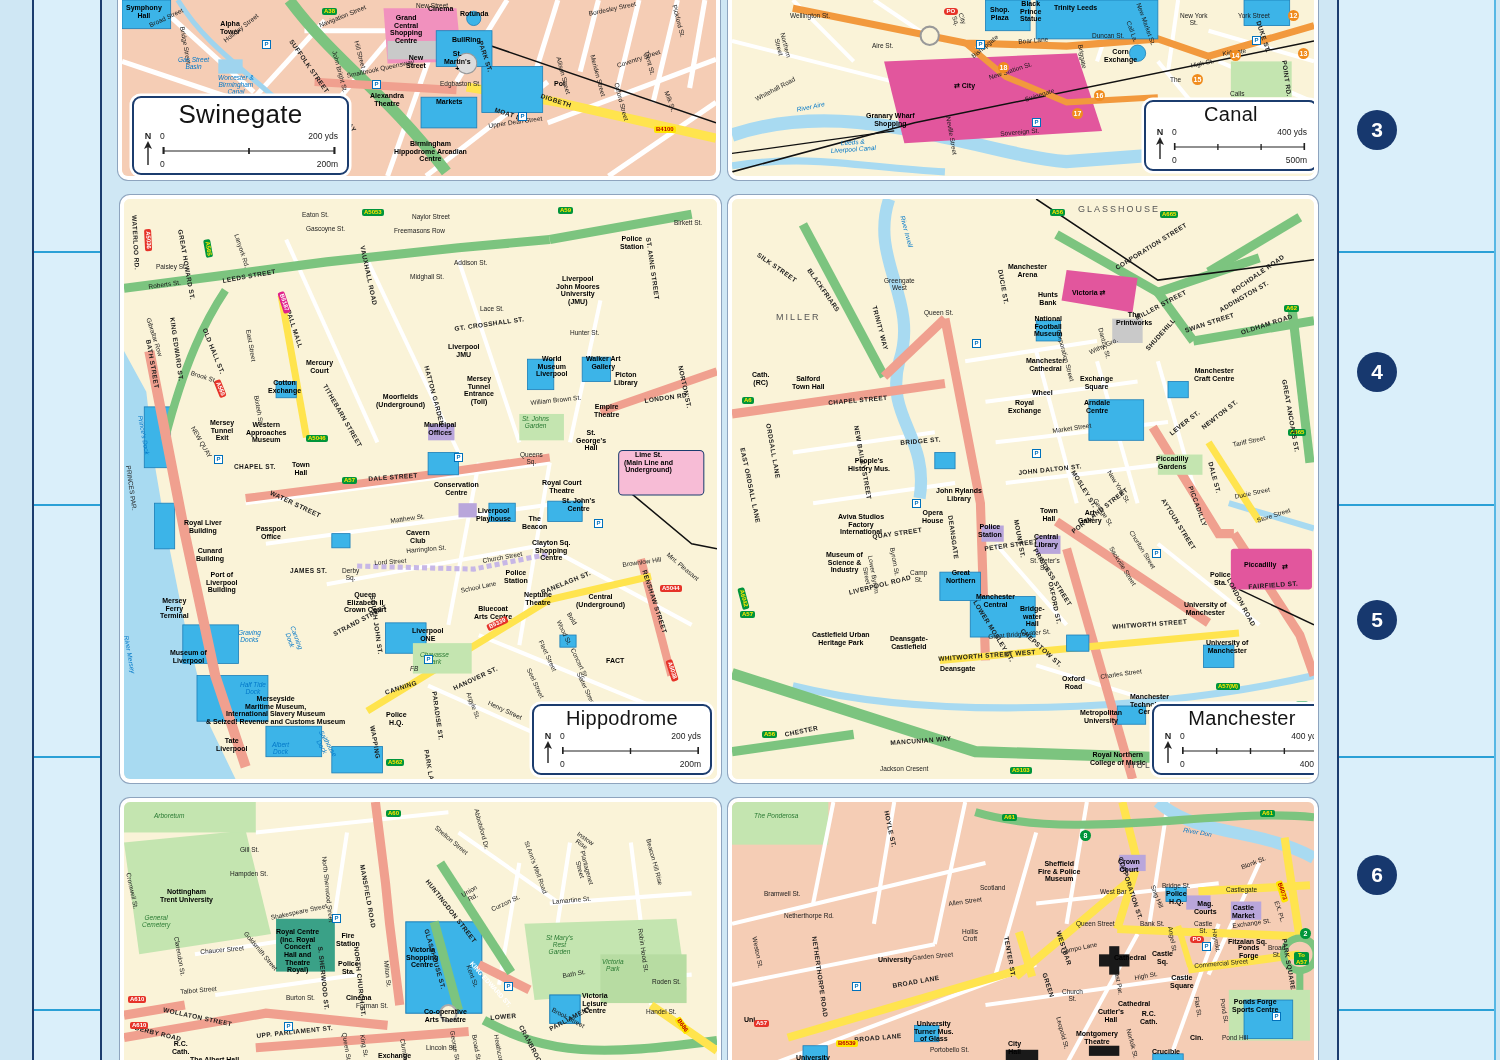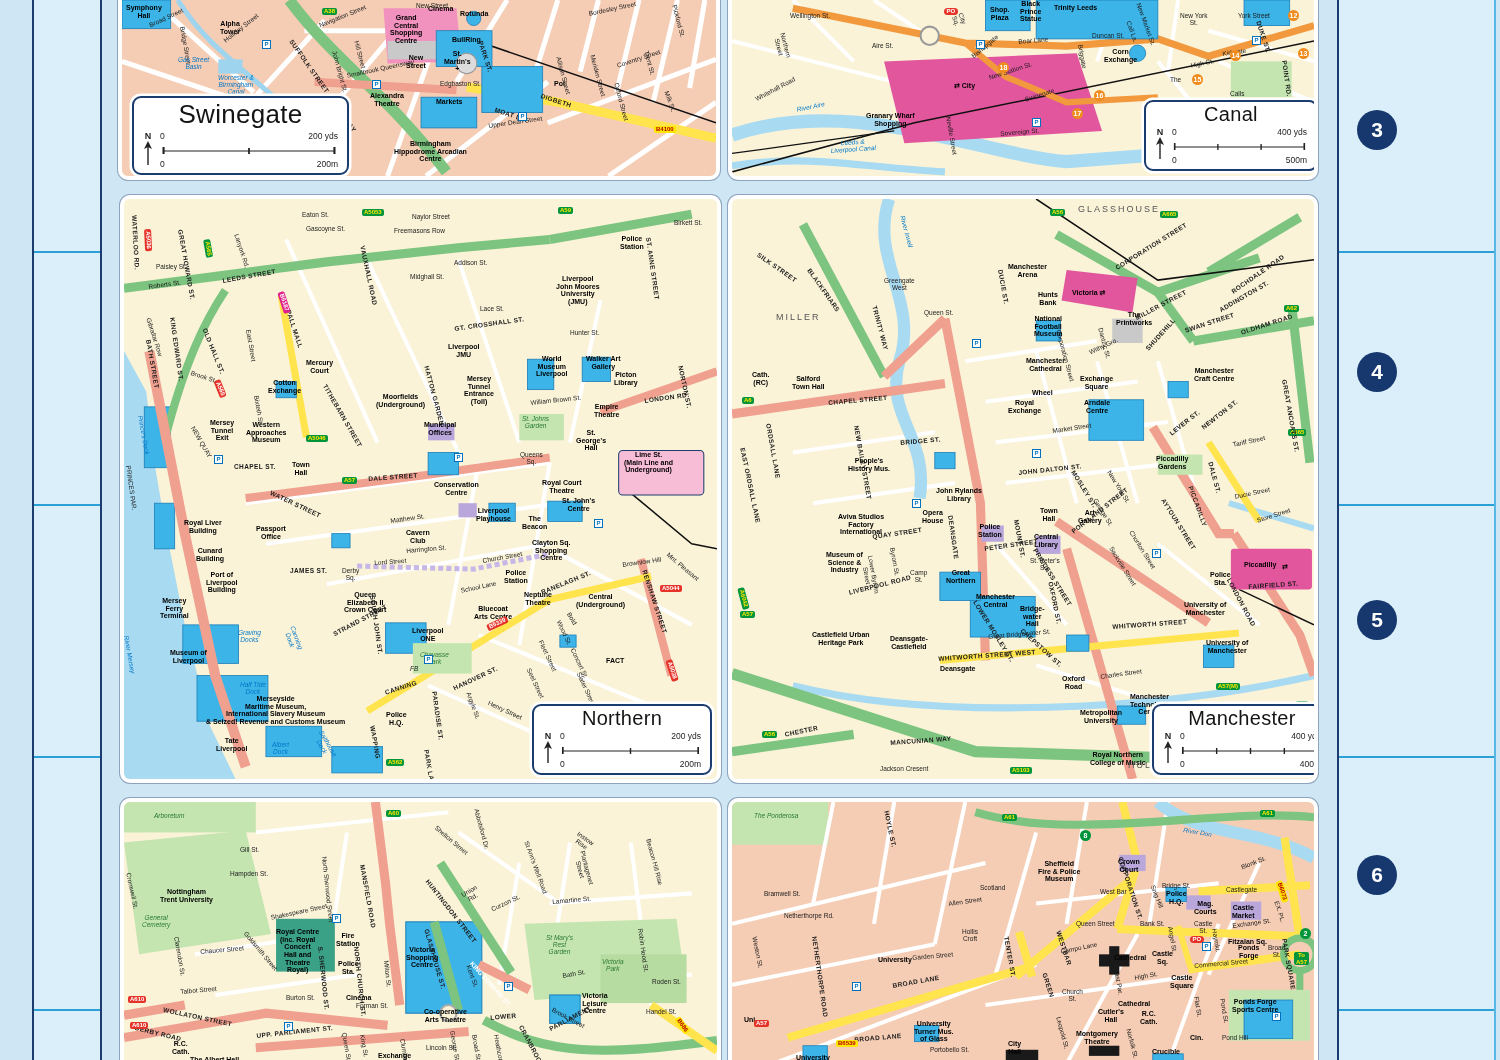--- a/index.html
+++ b/index.html
@@ -550,21 +550,21 @@
       <span class="lb" style="left: 458px; top: 472px; transform: rotate(65deg);">Slater Street</span>
       <span class="lb" style="left: 366px; top: 500px; transform: rotate(25deg);">Henry Street</span>
       <span class="lb" style="left: 348px; top: 492px; transform: rotate(70deg);">Argyle St.</span>
       <span class="lb b" style="left: 482px; top: 458px;">FACT</span>
       <span class="lb pp" style="left: 90px; top: 256px;">P</span>
       <span class="lb pp" style="left: 330px; top: 254px;">P</span>
       <span class="lb pp" style="left: 300px; top: 456px;">P</span>
       <span class="lb pp" style="left: 470px; top: 320px;">P</span>
     </div>
   <div class="titlebox" style="left:408px;top:505px;width:158px;">
-    <div class="tb-title">Northern</div>
+    <div class="tb-title">Hippodrome</div>
     <div class="tb-row">
       <div class="north">
         <span>N</span>
         <svg width="10" height="22" viewBox="0 0 10 22">
             <polygon points="5,0 9,8 5,6 1,8" fill="#222"></polygon>
             <line x1="5" y1="6" x2="5" y2="22" stroke="#222" stroke-width="1.4"></line>
           </svg>
       </div>
       <div class="scale">
         <div class="s-top">

